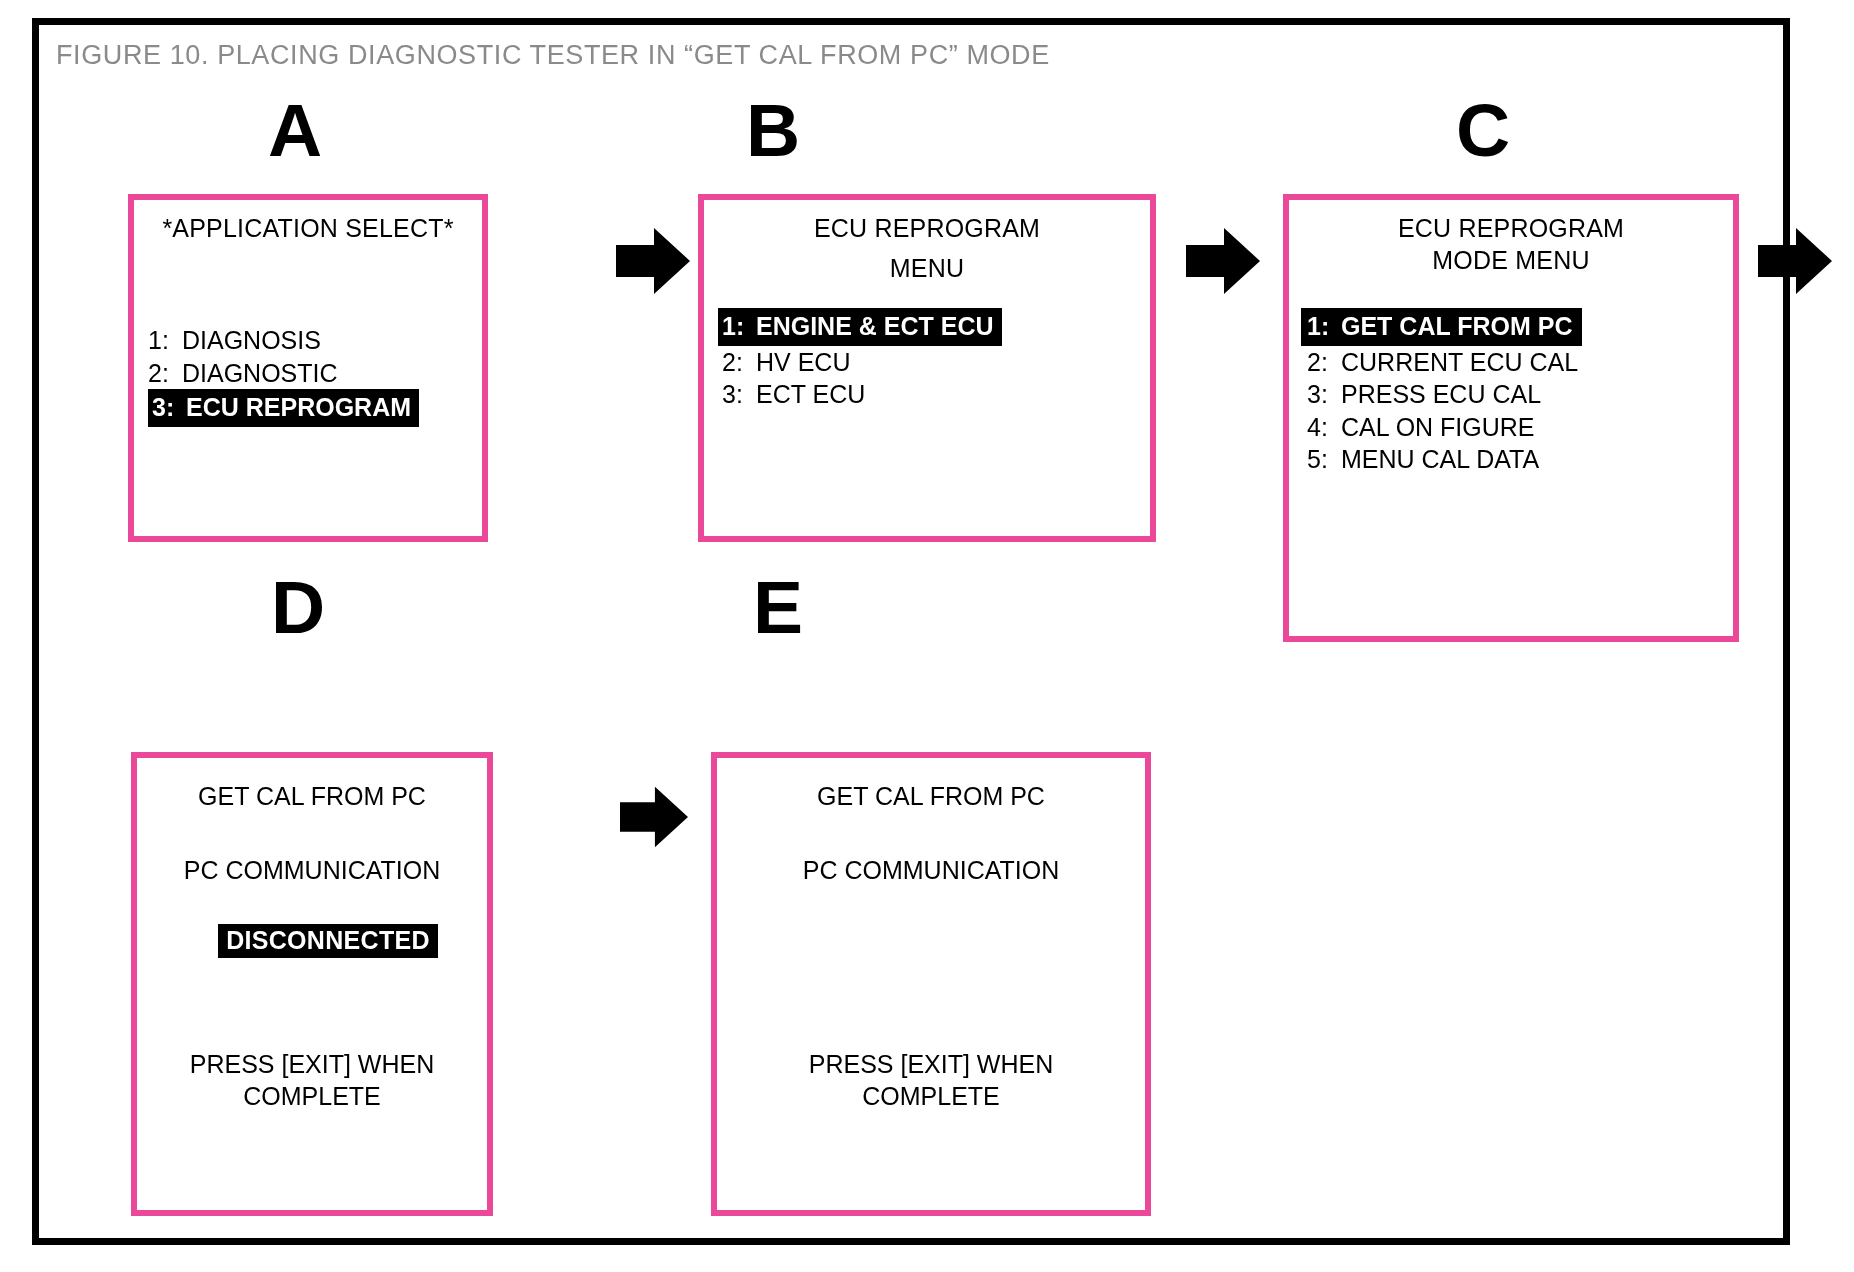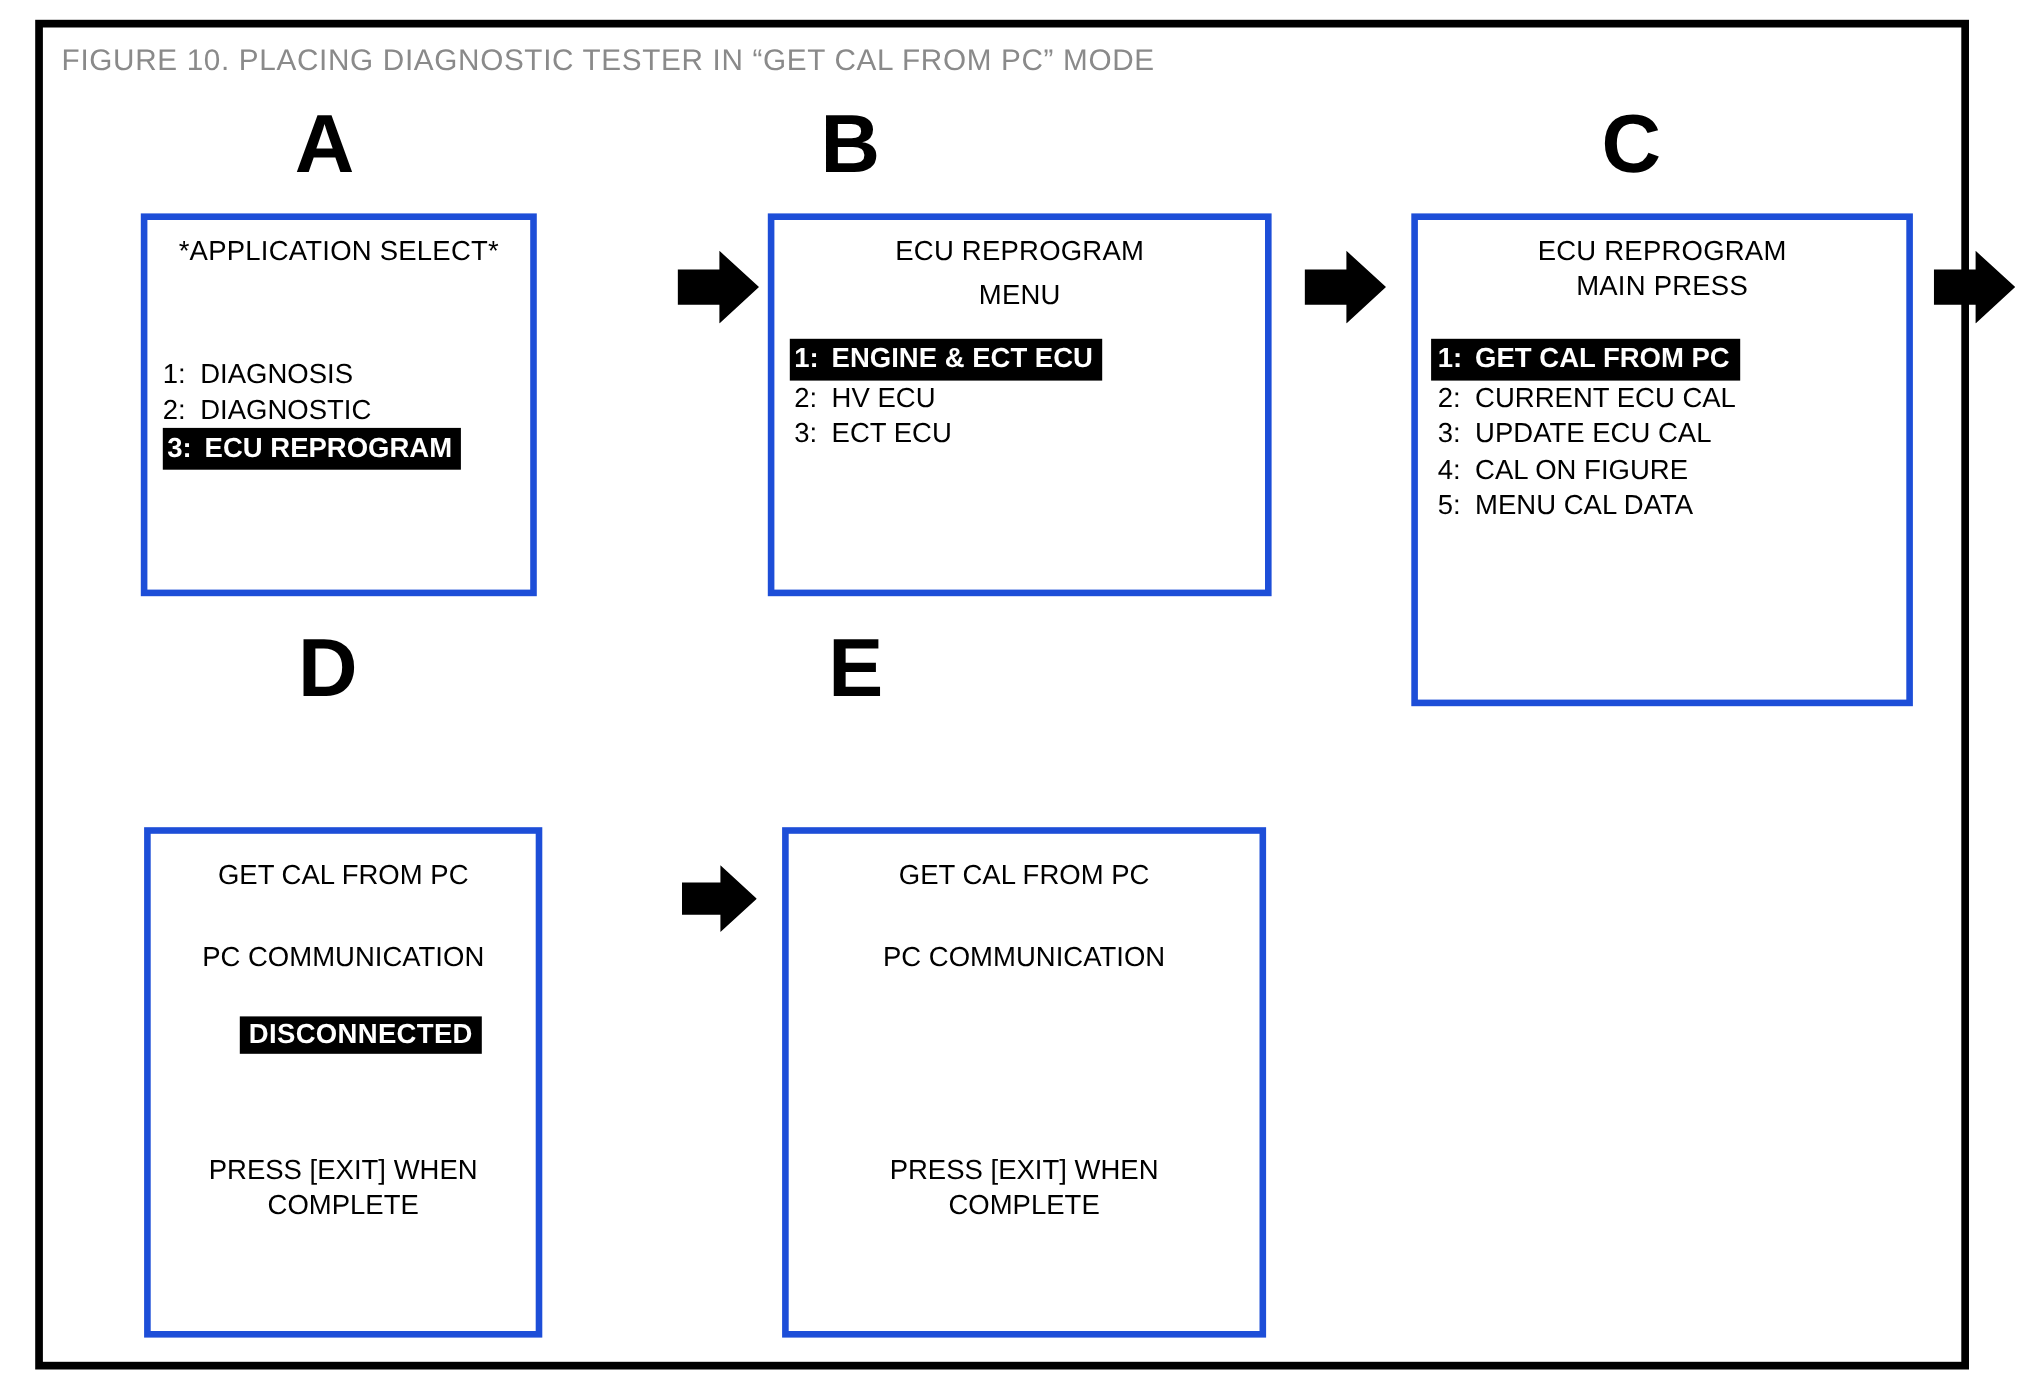--- a/index.html
+++ b/index.html
@@ -45,21 +45,21 @@
     font-size: 75px;
     font-weight: bold;
     color: #000000;
     line-height: 1;
     text-align: center;
     width: 80px;
   }
   
   .screen-box {
     position: absolute;
-    border: 6px solid #1d4ed8;
+    border: 6px solid #ec4899;
     box-sizing: border-box;
     background: #ffffff;
   }
   .screen-inner {
     position: relative;
     width: 100%;
     height: 100%;
   }
   
   .scr-title {
@@ -179,34 +179,34 @@
     <svg width="74" height="66" viewBox="0 0 74 66" aria-hidden="true">
       <polygon points="0,17 38,17 38,0 74,33 38,66 38,49 0,49" fill="#000000"></polygon>
     </svg>
   </div>
 
   <div class="panel-letter" style="left:1443px; top:93px;">C</div>
 
   <div class="screen-box" style="left:1283px; top:194px; width:456px; height:448px;">
     <div class="screen-inner">
       <div class="scr-title" style="position:absolute; left:0; top:12px; width:100%;">ECU REPROGRAM</div>
-      <div class="scr-title" style="position:absolute; left:0; top:44px; width:100%;">MAIN PRESS</div>
+      <div class="scr-title" style="position:absolute; left:0; top:44px; width:100%;">MODE MENU</div>
 
       <div style="position:absolute; left:12px; top:108px; width:420px;">
         <div class="menu-row selected" style="display:inline-flex; padding:2px 10px 3px 6px;">
           <span class="mnum">1:</span>
           <span>GET CAL FROM PC</span>
         </div>
         <div class="menu-row" style="padding-left:6px;">
           <span class="mnum">2:</span>
           <span>CURRENT ECU CAL</span>
         </div>
         <div class="menu-row" style="padding-left:6px;">
           <span class="mnum">3:</span>
-          <span>UPDATE ECU CAL</span>
+          <span>PRESS ECU CAL</span>
         </div>
         <div class="menu-row" style="padding-left:6px;">
           <span class="mnum">4:</span>
           <span>CAL ON FIGURE</span>
         </div>
         <div class="menu-row" style="padding-left:6px;">
           <span class="mnum">5:</span>
           <span>MENU CAL DATA</span>
         </div>
       </div>

